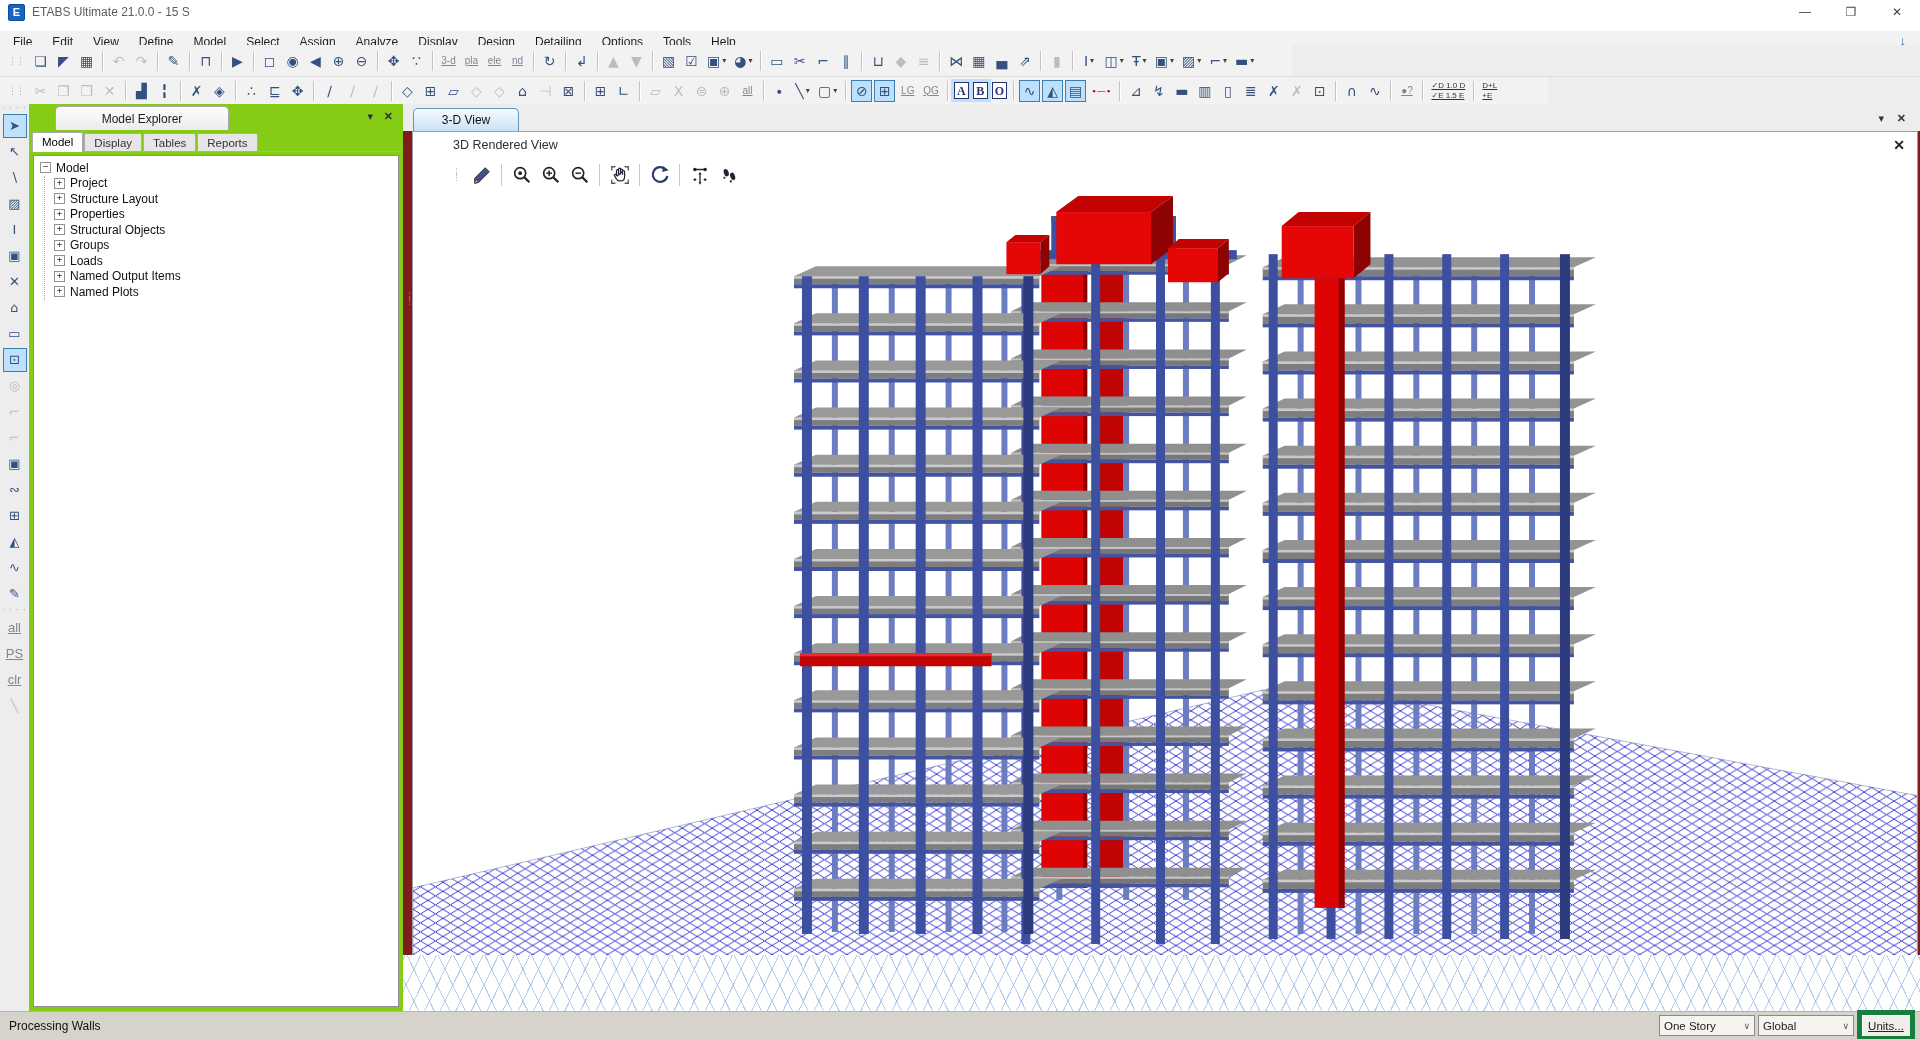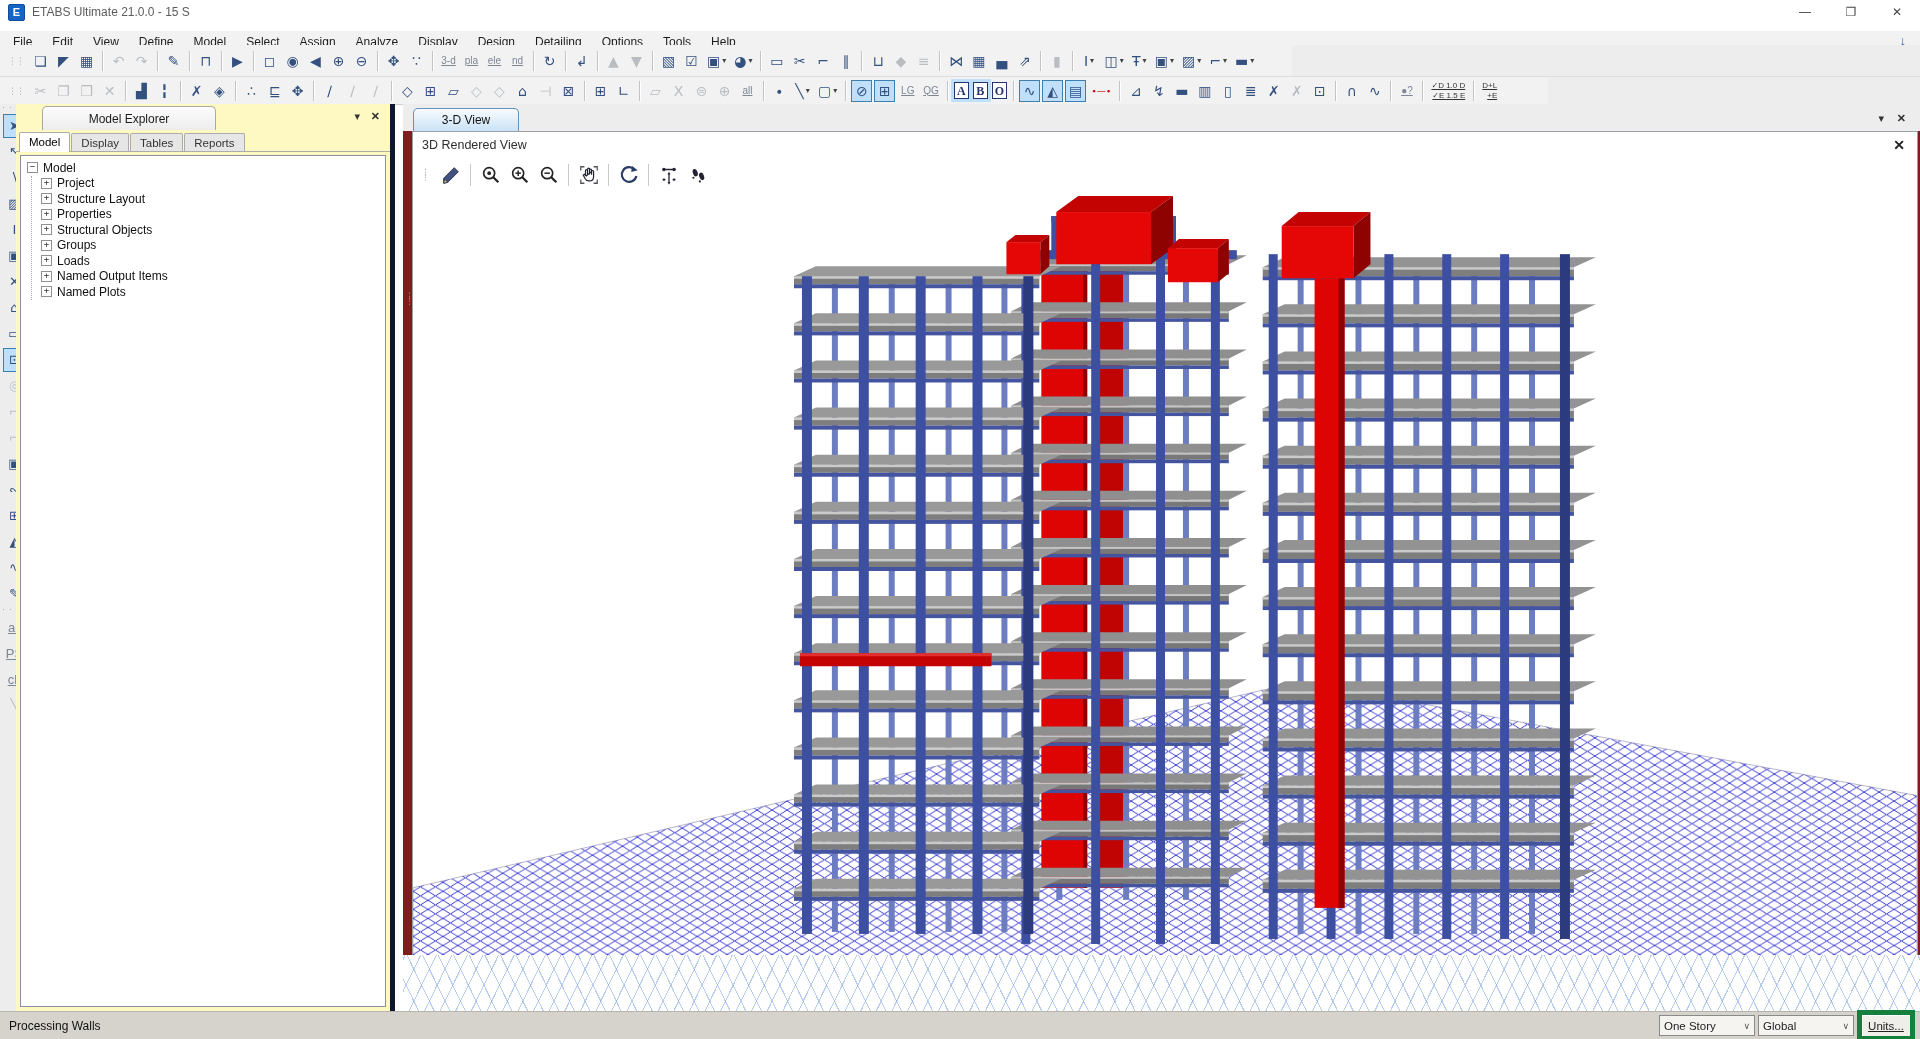--- a/index.html
+++ b/index.html
@@ -25,36 +25,36 @@
   #toolbar1-fill{position:absolute;top:45px;left:1292px;right:0;height:31px;background:#EDEDED;border-bottom:1px solid #DDD;}
   #toolbar2{top:77px;height:27px;width:1548px;border-bottom:1px solid #CFCFCF;border-right:1px solid #CFCFCF;}
   #toolbar2-fill{position:absolute;top:77px;left:1548px;right:0;height:27px;background:#EDEDED;border-bottom:1px solid #CFCFCF;}
   .tb-grip{color:#AAA;font-size:9px;letter-spacing:-1px;margin-right:5px;}
   .tb-btn{height:22px;min-width:21px;padding:0 2px;margin:0 1px;background:transparent;border:1px solid transparent;
           font-size:14px;line-height:20px;color:#33507F;display:inline-flex;align-items:center;justify-content:center;cursor:default;
           font-family:"DejaVu Sans","Liberation Sans",sans-serif;}
   .tb-btn.disabled{color:#B9BDC2;}
   .tb-btn.active{background:#BEE0FC;border-color:#3C7FB1;}
   .tb-btn.txt{font-size:10px;color:#7D8795;font-family:"Liberation Sans",sans-serif;text-decoration:underline;}
-  .tb-btn.small{font-size:8px;line-height:1.15;white-space:pre-line;text-align:right;color:#333;}
+  .tb-btn.small{font-size:8px;line-height:1.15;white-space:pre-line;text-align:left;color:#333;}
   .tb-btn.red{color:#C40000;font-size:9px;}
   .tb-btn.boxed{font-family:"Liberation Serif",serif;font-weight:bold;font-size:12px;color:#26336E;
                 border:1.5px solid #26336E;background:#fff;height:17px;min-width:15px;margin:0 2px;}
   .tb-btn.boxed.active{box-shadow:0 0 0 3px #BEE0FC;border-color:#26336E;}
   .tb-sep{width:1px;height:20px;background:#C3C3C3;box-shadow:1px 0 0 #fff;margin:0 4px;}
   .dd{font-size:8px;color:#444;margin-left:2px;}
 
   
   #leftstrip{position:absolute;left:0;top:104px;bottom:27px;width:29px;background:#EDEDED;border-right:1px solid #C9C9C9;
              display:flex;flex-direction:column;align-items:center;padding-top:1px;}
   #leftstrip .tb-btn{width:24px;height:24px;margin:1px 0;font-size:13px;}
   #leftstrip .lt-grip{color:#999;font-size:8px;letter-spacing:1px;line-height:6px;height:8px;}
 
   
-  #explorer{position:absolute;left:16px;top:104px;bottom:27px;width:374px;background:#fef9c3;border-right:5px solid #0f172a;}
+  #explorer{position:absolute;left:29px;top:104px;bottom:27px;width:374px;background:#84cc16;border-right:5px solid #0f172a;}
   .exp-header{position:relative;height:25px;}
   .exp-tab{position:absolute;left:26px;top:2px;width:172px;height:23px;background:linear-gradient(#FDFDFD,#ECECEC);
            border:1px solid #A9A9A9;border-bottom:none;border-radius:5px 5px 0 0;
            display:flex;align-items:center;justify-content:center;font-size:12px;color:#1c1c1c;}
   .exp-ctrl{position:absolute;top:6px;font-size:11px;color:#333;}
   .exp-caret{right:30px;} .exp-close{right:10px;font-weight:bold;}
   .sub-tabs{display:flex;align-items:flex-end;height:22px;padding-left:3px;border-bottom:1px solid #ACACAC;}
   .sub-tab{padding:3px 9px 2px;font-size:11.5px;color:#333;border:1px solid #ACACAC;border-bottom:none;background:#E6E6E6;margin-right:1px;
            border-radius:2px 2px 0 0;}
   .sub-tab.active{background:#fff;position:relative;top:1px;padding-bottom:4px;color:#000;}
@@ -65,21 +65,21 @@
   .tree-children{margin-left:4px;border-left:1px dotted #A5A5A5;padding-left:9px;}
 
   
   #main{position:absolute;left:403px;top:104px;right:0;bottom:27px;background:#7f1d1d;}
   #tabstrip{position:relative;height:27px;background:#EDEDED;}
   .view-tab{position:absolute;left:10px;top:4px;width:104px;height:22px;background:linear-gradient(#F7FBFE,#C9E2F6);
             border:1px solid #6593BF;border-bottom:none;border-radius:5px 5px 0 0;
             display:flex;align-items:center;justify-content:center;font-size:12px;color:#111;}
   .strip-ctrl{position:absolute;top:8px;font-size:11px;color:#333;}
   .strip-caret{right:36px;} .strip-close{right:14px;font-weight:bold;}
-  #rwindow{position:absolute;left:9px;top:27px;right:2px;height:824px;background:#fff;border:1px solid #9AA0A6;}
+  #rwindow{position:absolute;left:9px;top:27px;right:2px;height:824px;background:#fff;border:1px solid #9AA0A6;padding-left:31px;}
   .rw-header{position:relative;height:26px;display:flex;align-items:center;padding-left:9px;font-size:12.5px;color:#2e2e2e;}
   .rw-close{position:absolute;right:12px;top:5px;font-size:14px;color:#222;font-weight:bold;}
   .rw-toolbar{height:33px;display:flex;align-items:center;padding-left:8px;}
   .rw-grip{color:#AAA;font-size:9px;line-height:5px;margin-right:6px;}
   .rw-btn{width:27px;height:27px;border:1px solid transparent;background:transparent;display:flex;align-items:center;justify-content:center;}
   .rw-sep{width:1px;height:22px;background:#C8C8C8;box-shadow:1px 0 0 #fff;margin:0 5px;}
   .rw-viewport{position:absolute;left:0;right:0;top:60px;bottom:0;overflow:hidden;background:#fff;}
   .rw-viewport svg{display:block;width:100%;height:100%;}
   #undergrid{position:absolute;left:0;right:0;bottom:0;height:57px;background-color:#fff;
     background-image:repeating-linear-gradient(64deg,rgba(125,165,220,.55) 0 1px,transparent 1px 14px),

